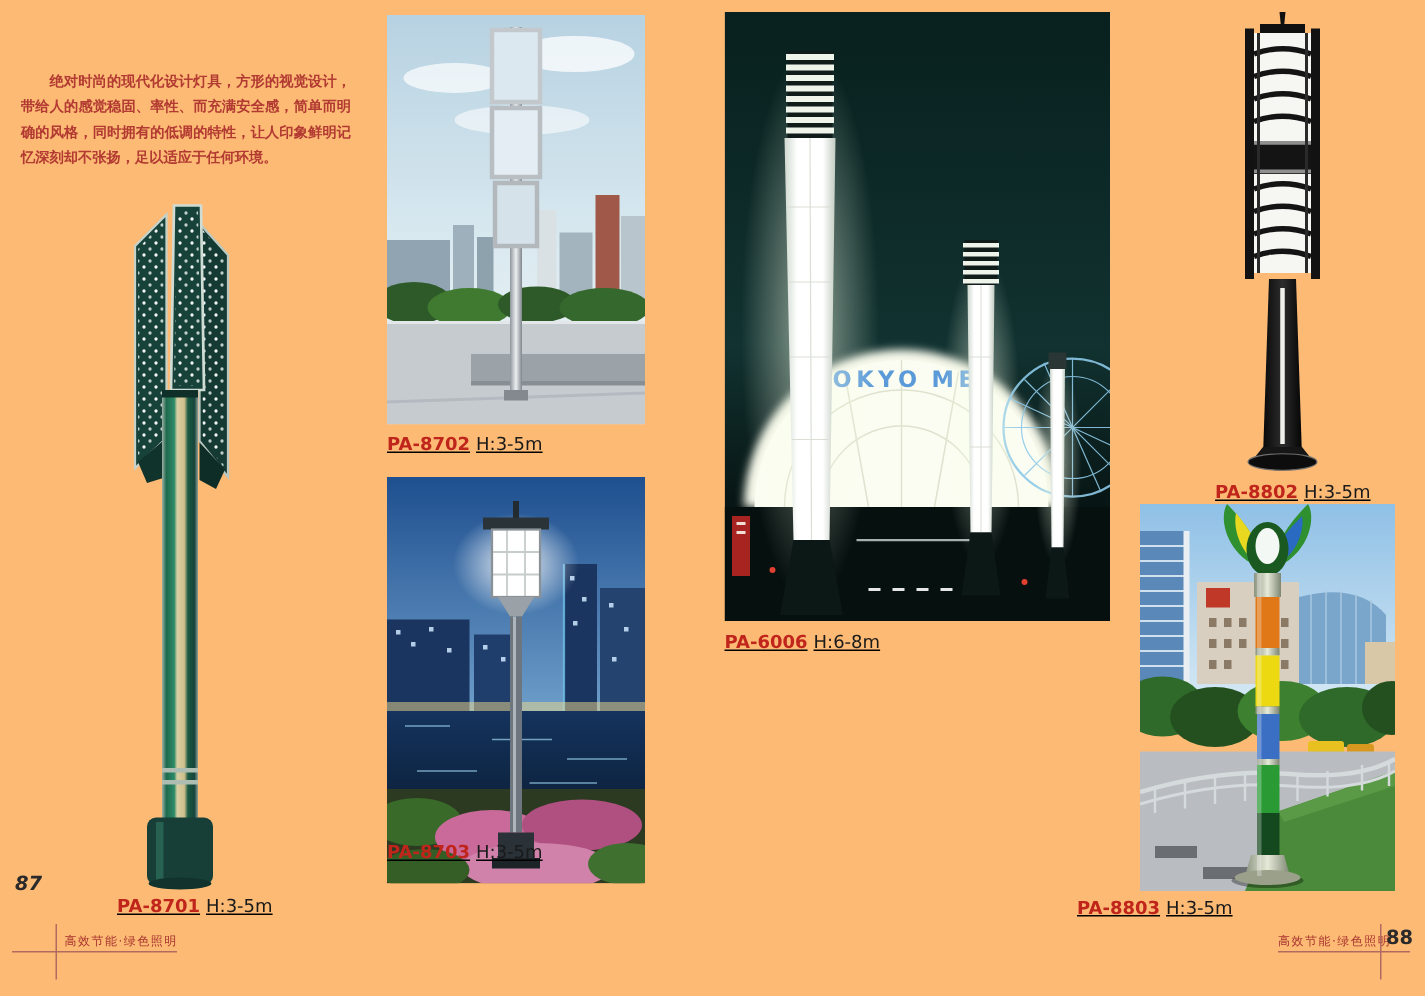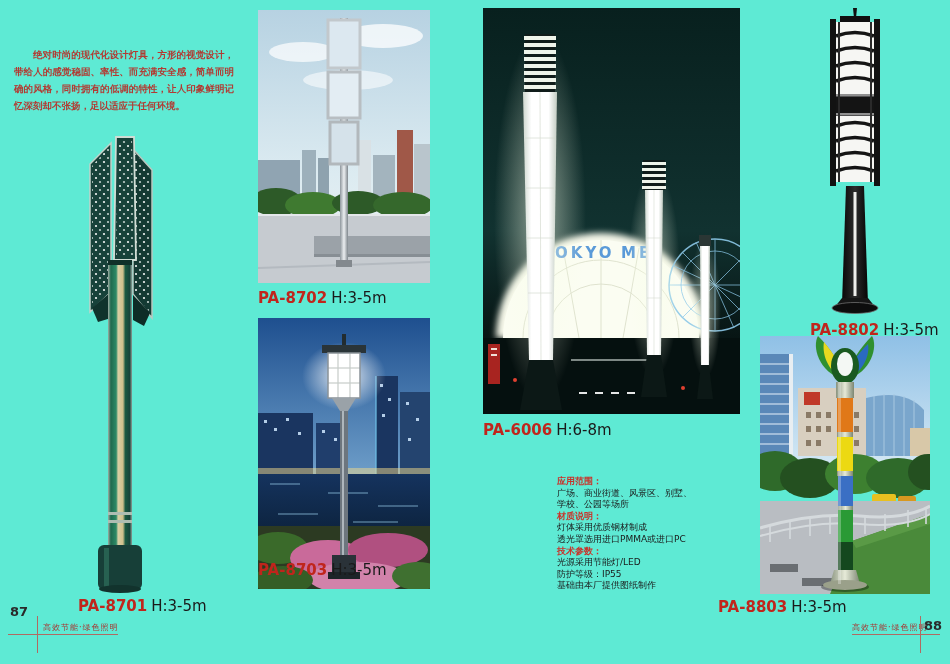--- a/index.html
+++ b/index.html
@@ -1,22 +1,22 @@
 <!DOCTYPE html>
 <html><head>
 <meta charset="utf-8">
 <style>
   html,body{margin:0;padding:0;background:#ffffff;font-family:"DejaVu Sans",sans-serif;}
-  #stage{position:relative;width:950px;height:664px;background:#5eead4;overflow:hidden;}
+  #stage{position:relative;width:950px;height:664px;background:#fdba74;overflow:hidden;}
   .abs{position:absolute;}
   .photo{position:absolute;overflow:hidden;}
   .photo svg{display:block;}
   .intro{position:absolute;left:14px;top:36px;width:220px;color:#b23a32;font-size:9.5px;
          font-weight:bold;line-height:17px;text-indent:2em;text-align:justify;}
-  .plabel{position:absolute;font-size:15px;white-space:nowrap;}
+  .plabel{position:absolute;font-size:12px;white-space:nowrap;text-decoration:underline;}
   .plabel .model{color:#c0251c;font-weight:bold;}
   .plabel .ht{color:#1a1a1a;font-weight:normal;margin-left:4px;}
   .specs{position:absolute;left:557px;top:476px;width:152px;font-size:9px;line-height:11.6px;color:#1a1a1a;}
   .specs .stitle{color:#c8332b;font-weight:bold;}
   .footer-num{position:absolute;font-size:13px;font-weight:bold;color:#2a2a2a;}
   .footer-slogan{position:absolute;font-size:8px;font-weight:normal;color:#a83430;letter-spacing:1px;}
   .fline-h{position:absolute;height:1px;background:#b06a62;}
   .fline-v{position:absolute;width:1px;background:#b06a62;}
 </style>
 </head>
@@ -311,32 +311,20 @@
         <rect x="216" y="227" width="12" height="11" fill="#2a3634"></rect>
         <polygon points="217,238 227,238 226,357 218,357" fill="url(#colBody)"></polygon>
         <polygon points="218,357 226,357 230,391 214,391" fill="#0c1816"></polygon>
       </g>
     </svg>
   </div>
   <div class="plabel" style="left:483px;top:421px;">
     <span class="model">PA-6006</span><span class="ht">H:6-8m</span>
   </div>
 
-  <div class="specs">
-    <div class="stitle">应用范围：</div>
-    <div>广场、商业街道、风景区、别墅、</div>
-    <div>学校、公园等场所</div>
-    <div class="stitle">材质说明：</div>
-    <div>灯体采用优质钢材制成</div>
-    <div>透光罩选用进口PMMA或进口PC</div>
-    <div class="stitle">技术参数：</div>
-    <div>光源采用节能灯/LED</div>
-    <div>防护等级：IP55</div>
-    <div>基础由本厂提供图纸制作</div>
-  </div>
 
   <div class="abs" style="left:820px;top:8px;width:70px;height:308px;">
     <svg width="70" height="308" viewBox="0 0 70 308">
       <defs>
         <linearGradient id="blkpole" x1="0" y1="0" x2="1" y2="0">
           <stop offset="0" stop-color="#090909"></stop>
             <stop offset="0.5" stop-color="#2c2c2c"></stop>
             <stop offset="1" stop-color="#050505"></stop>
         </linearGradient>
       </defs>
@@ -477,21 +465,21 @@
         <polygon points="74,234 96,234 100,248 70,248" fill="url(#steel8)"></polygon>
         <ellipse cx="85" cy="249" rx="22" ry="5" fill="#9aa08a"></ellipse>
         <rect x="78" y="46" width="3" height="202" fill="#ffffff" opacity="0.28"></rect>
       </g>
     </svg>
   </div>
   <div class="plabel" style="left:718px;top:598px;">
     <span class="model">PA-8803</span><span class="ht">H:3-5m</span>
   </div>
 
-  <div class="footer-num" style="left:10px;top:604px;">87</div>
+  <div class="footer-num" style="left:10px;top:582px;font-style:italic;">87</div>
   <div class="fline-v" style="left:37px;top:616px;height:37px;"></div>
   <div class="footer-slogan" style="left:43px;top:622px;">高效节能·绿色照明</div>
   <div class="fline-h" style="left:8px;top:634px;width:110px;"></div>
 
   <div class="footer-slogan" style="left:852px;top:622px;">高效节能·绿色照明</div>
   <div class="fline-v" style="left:920px;top:616px;height:37px;"></div>
   <div class="footer-num" style="left:924px;top:618px;">88</div>
   <div class="fline-h" style="left:852px;top:634px;width:88px;"></div>
 
 </div>

